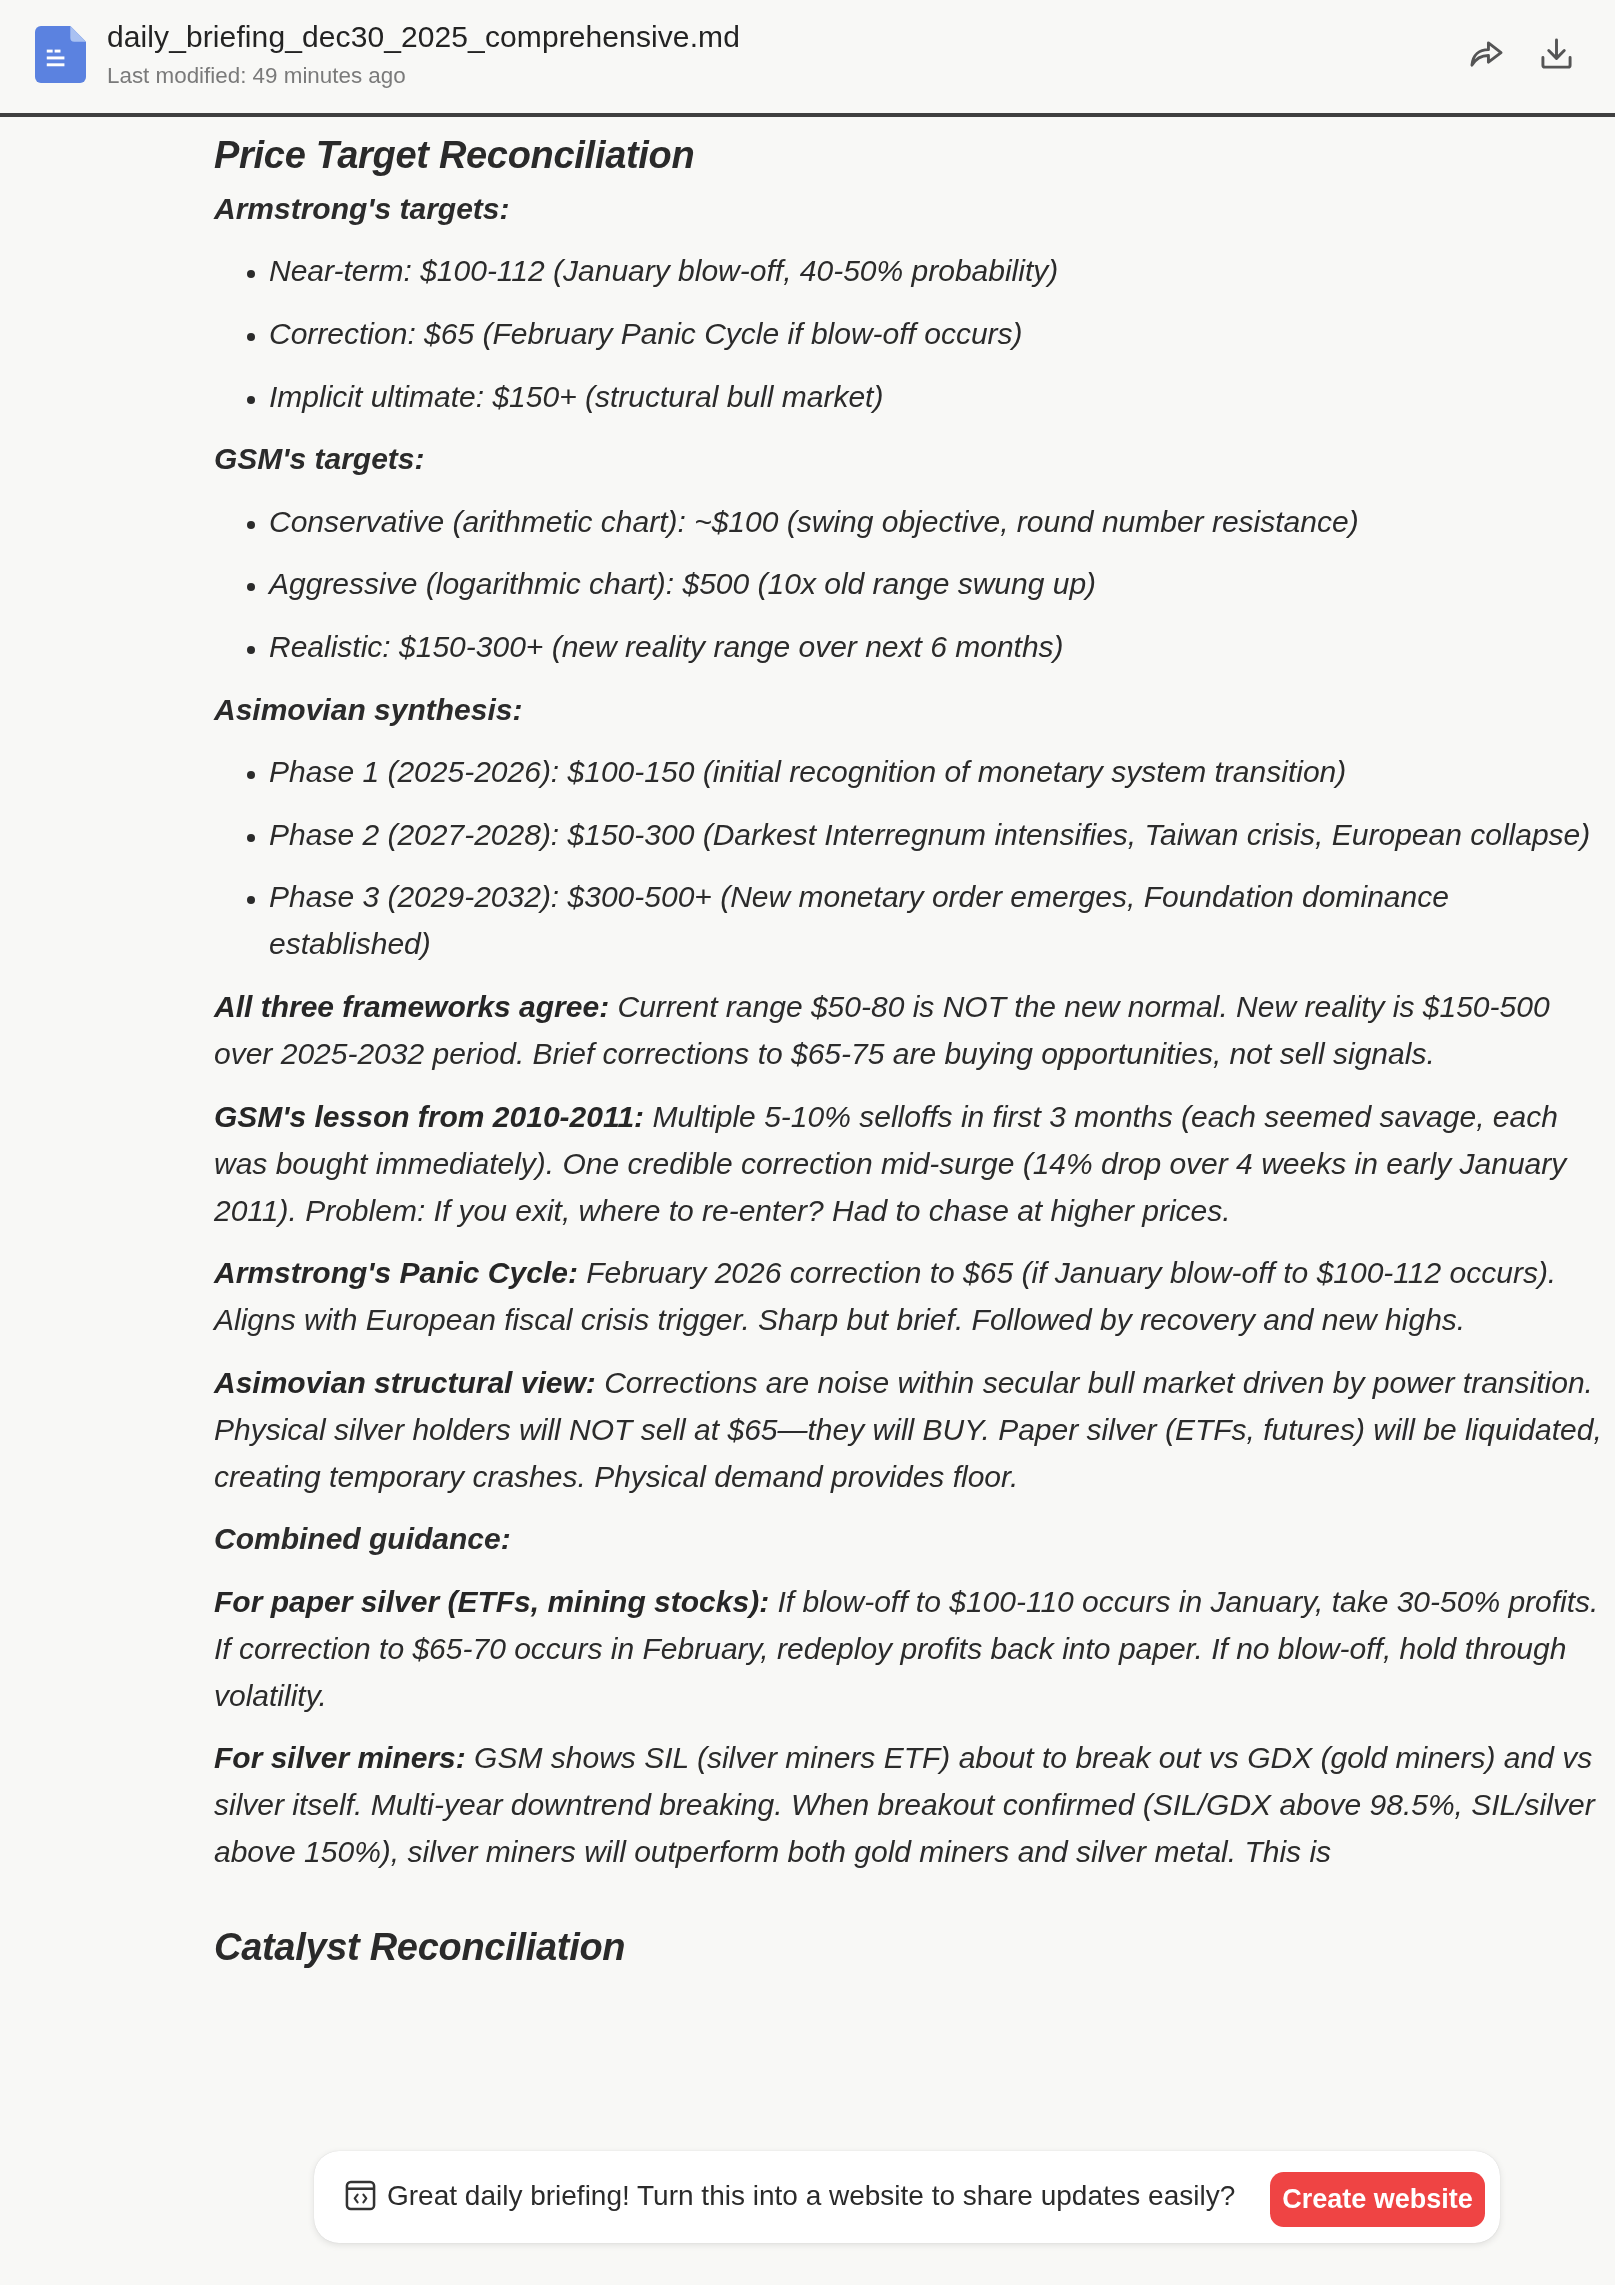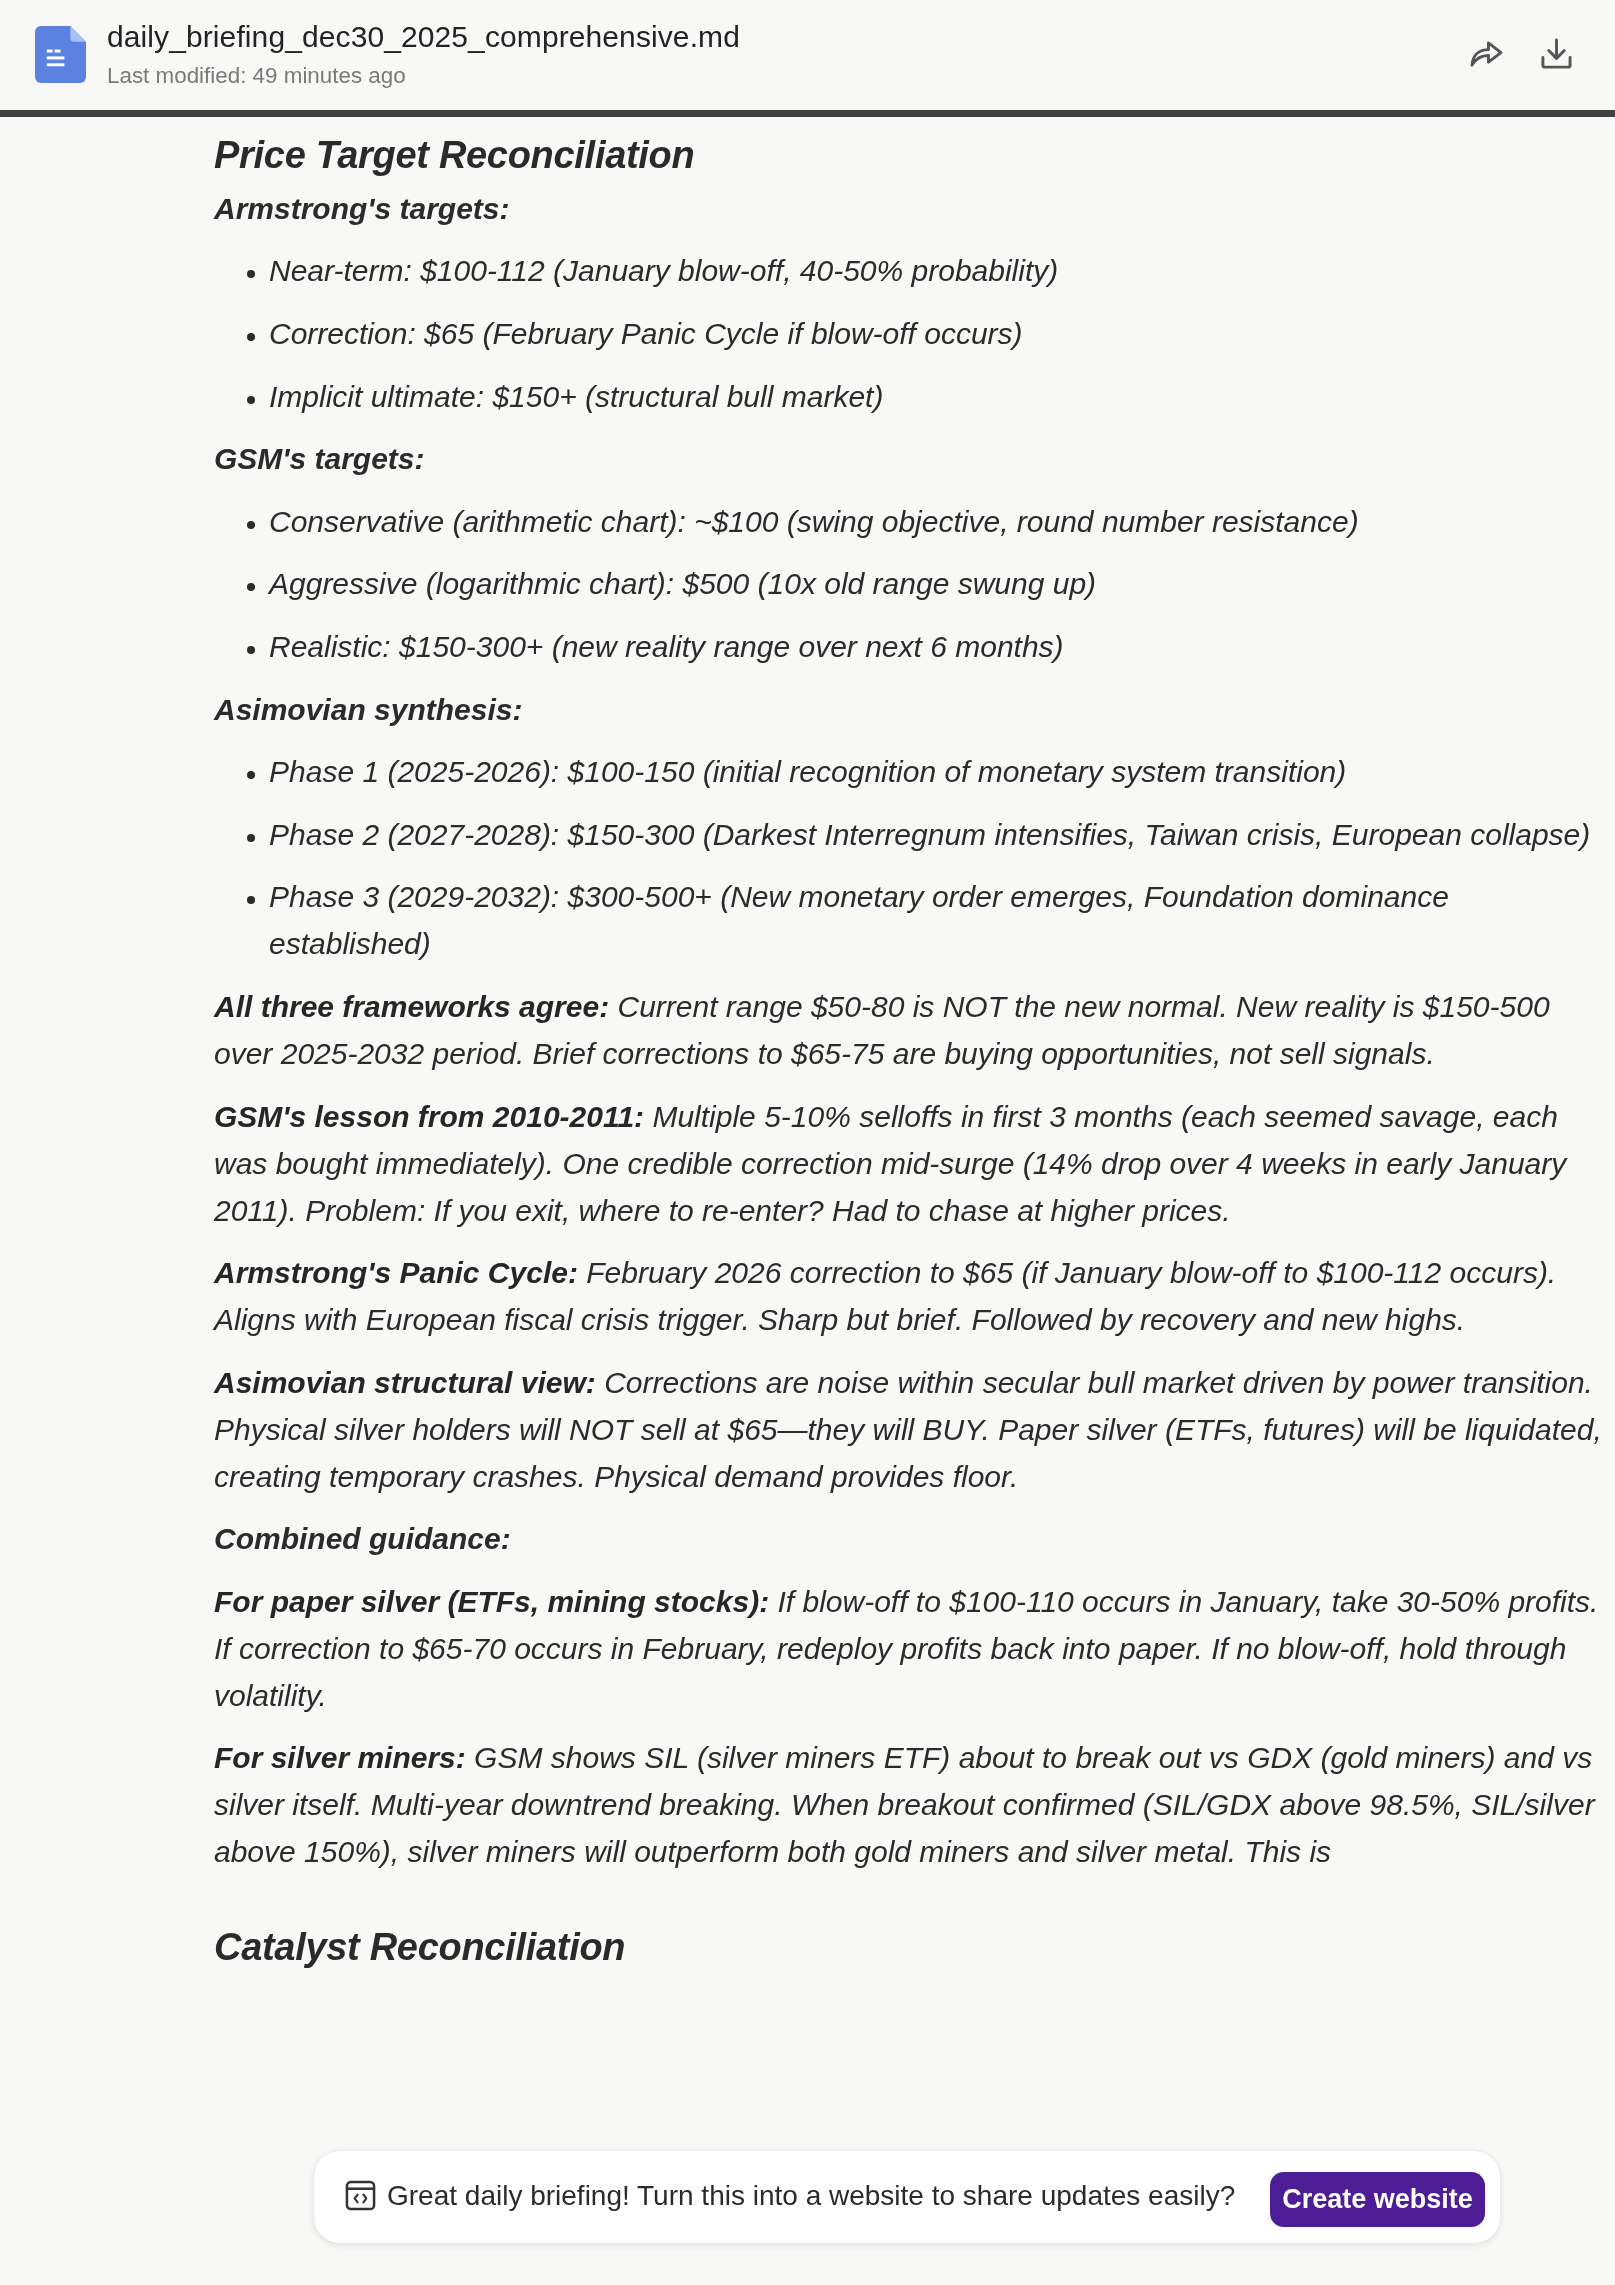--- a/index.html
+++ b/index.html
@@ -5,21 +5,21 @@
     html, body { margin: 0; padding: 0; }
     body {
       width: 1615px; height: 2286px; overflow: hidden;
       background: #f8f8f6;
       font-family: "Liberation Sans", sans-serif;
       color: #2b2b2b;
       position: relative;
     }
     .header {
       position: absolute; left: 0; top: 0; width: 1615px; height: 117px;
-      background: #f8f8f6; border-bottom: 7px solid #404040;
+      background: #f8f8f6; border-bottom: 4px solid #404040;
       box-sizing: border-box; z-index: 5;
     }
     .file-icon { position: absolute; left: 35px; top: 26px; width: 51px; height: 57px; }
     .title { position: absolute; left: 107px; top: 19.5px; font-size: 30px; color: #232323; letter-spacing: 0.1px; }
     .subtitle { position: absolute; left: 107px; top: 63px; font-size: 22.4px; color: #7a7a7a; }
     .hdr-btn { position: absolute; top: 29px; width: 49px; height: 49px; display: flex; align-items: center; justify-content: center; cursor: pointer; }
     .share-btn { left: 1462px; }
     .download-btn { left: 1532px; }
     .more-btn { left: 1599px; width: 29px; }
 
@@ -41,21 +41,21 @@
     .banner {
       position: absolute; left: 314px; top: 2151px; width: 1186px; height: 92px;
       background: #ffffff; border-radius: 25px;
       box-shadow: 0 2px 7.8px rgba(0,0,0,0.10), 0 0 1px rgba(0,0,0,0.15);
       z-index: 6; display: flex; align-items: center;
     }
     .banner-icon { position: absolute; left: 31px; top: 29px; width: 31px; height: 31px; }
     .banner-text { position: absolute; left: 73px; top: 25px; font-size: 28px; color: #2b2b2b; line-height: 39px; white-space: nowrap; }
     .create-btn {
       position: absolute; left: 956px; top: 20.5px; width: 215px; height: 55px;
-      background: #4c1d95; color: #ffffff; border-radius: 13.7px;
+      background: #ef4444; color: #ffffff; border-radius: 13.7px;
       font-size: 27px; font-weight: bold; display: flex; align-items: center; justify-content: center;
       cursor: pointer;
     }
   </style>
 </head>
 <body>
 
 <div class="header">
   <svg class="file-icon" viewBox="0 0 52 58">
     <path d="M6 0 H36 L52 16 V52 A6 6 0 0 1 46 58 H6 A6 6 0 0 1 0 52 V6 A6 6 0 0 1 6 0 Z" fill="#5b82e0"></path>

